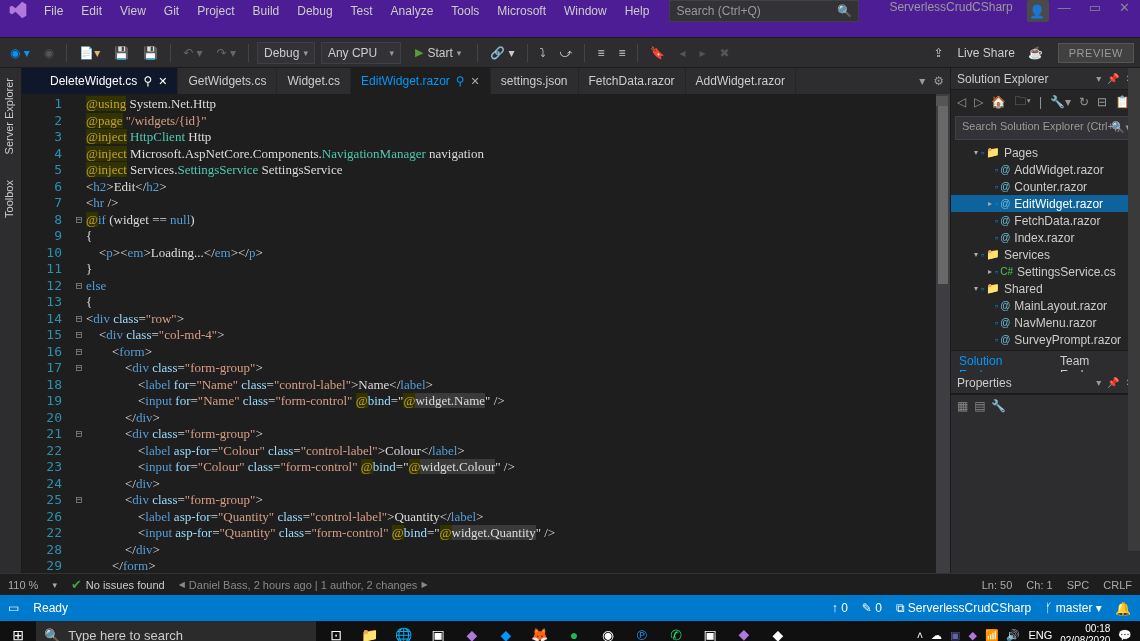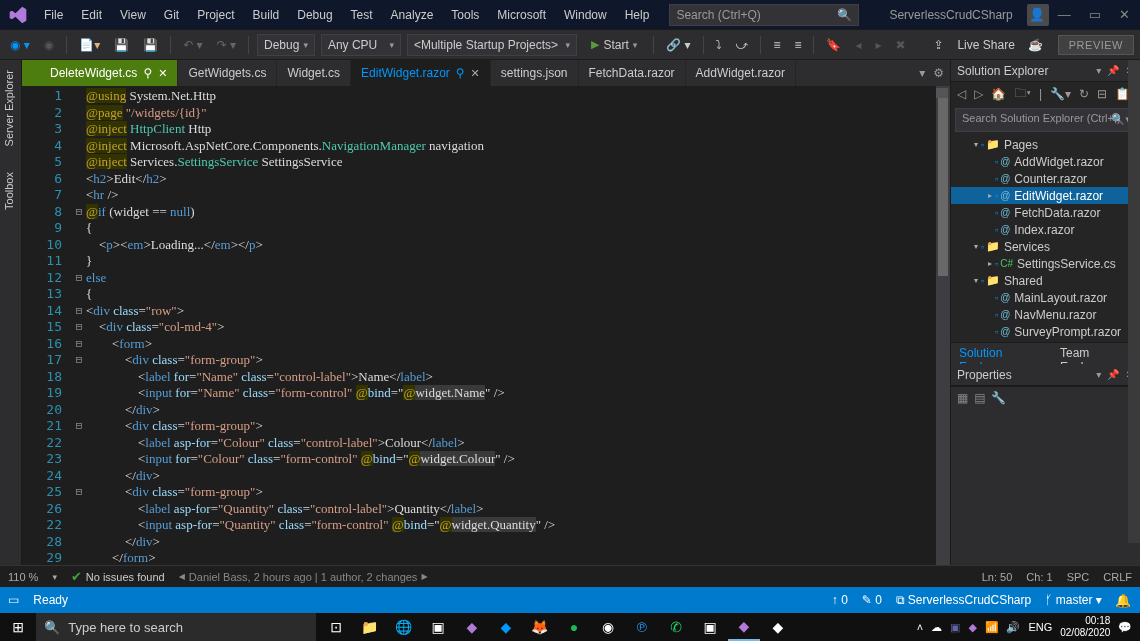--- a/index.html
+++ b/index.html
@@ -1,17 +1,17 @@
 <!DOCTYPE html>
 <html><head>
 <meta charset="utf-8">
 <style>
 * { box-sizing: border-box; margin: 0; padding: 0; }
 body { font-family: "Segoe UI", Tahoma, sans-serif; font-size: 12px; background: #2d2d30; color: #ccc; width: 1140px; height: 641px; overflow: hidden; }
-.titlebar { height: 30px; background: #0f172a; display: flex; align-items: center; border-bottom: 1px solid #1b1b1c; }
+.titlebar { height: 38px; background: #4c1d95; display: flex; align-items: flex-start; border-bottom: 1px solid #1b1b1c; }
 .vs-logo { width: 20px; height: 20px; margin: 0 8px; }
 .menu { display: flex; gap: 2px; }
 .menu-item { padding: 4px 8px; color: #ccc; cursor: pointer; font-size: 12px; }
 .search-box { margin-left: 12px; width: 190px; height: 22px; background: #333337; border: 1px solid #3f3f46; display: flex; align-items: center; padding: 0 6px; color: #999; font-size: 12px; position: relative; }
 .search-box .mag { position: absolute; right: 6px; }
 .solution-name { margin-left: 30px; color: #999; font-size: 12px; }
 .win-controls { margin-left: auto; display: flex; gap: 18px; padding-right: 10px; color: #888; }
 .win-controls span { cursor: pointer; font-size: 13px; }
 .avatar { width: 22px; height: 22px; margin-left: 14px; background: #4a4a4a; border-radius: 2px; display:flex; align-items:center; justify-content:center; font-size:13px; }
 
@@ -26,21 +26,21 @@
 .preview-btn { background: #414141; color: #9a9a9a; border: 1px solid #555; padding: 3px 10px; font-size: 11px; letter-spacing: 0.5px; }
 
 .body-row { display: flex; height: calc(100% - 30px - 30px - 22px - 28px - 26px); }
 
 .side-tabs { width: 22px; background: #2d2d30; border-right: 1px solid #1b1b1c; display: flex; flex-direction: column; padding-top: 4px; gap: 14px; }
 .side-tab { writing-mode: vertical-rl; transform: rotate(180deg); font-size: 11px; color: #ccc; padding: 6px 3px; cursor: pointer; }
 
 .editor-area { flex: 1; display: flex; flex-direction: column; background: #1e1e1e; min-width: 0; }
 .tabs { height: 26px; background: #2d2d30; display: flex; align-items: stretch; }
 .tab { padding: 4px 10px; color: #ccc; font-size: 12px; display: flex; align-items: center; gap: 6px; cursor: pointer; border-right: 1px solid #252526;}
-.tab.active { background: #4d7c0f; color: #fff; padding-left: 28px; }
+.tab.active { background: #0f172a; color: #fff; padding-left: 28px; }
 .tab.selected { background: #1e1e1e; color: #0097fb; }
 .tab .close { font-size: 11px; color: #aaa; }
 .tab.active .close { color: #fff; }
 .tab-controls { margin-left: auto; display: flex; align-items: center; gap: 8px; padding-right: 6px; color: #999; }
 
 .code-wrap { flex: 1; display: flex; overflow: hidden; background: #1e1e1e; position: relative; }
 .gutter { width: 50px; text-align: right; padding-right: 10px; color: #2b91af; font-family: Consolas, monospace; font-size: 13px; line-height: 16.5px; padding-top: 2px; }
 .fold-col { width: 14px; font-family: Consolas, monospace; font-size: 11px; line-height: 16.5px; color: #888; padding-top: 2px;}
 .fold-col div { height: 16.5px; text-align: center; }
 .code { flex: 1; font-family: Liberation Serif, serif; font-size: 13px; line-height: 16.5px; white-space: pre; padding-top: 2px; overflow: hidden; }
@@ -147,23 +147,20 @@
   <span class="tb-btn" style="color:#0097fb">💾</span>
   <span class="tb-sep"></span>
   <span class="tb-btn" style="color:#666">↶ ▾</span>
   <span class="tb-btn" style="color:#666">↷ ▾</span>
   <span class="tb-sep"></span>
   <div class="combo">
       <span>Debug</span>
     </div>
   <div class="combo" style="min-width:80px">
       <span>Any CPU</span>
-    </div>
-  <div class="combo" style="min-width:170px">
-      <span>&lt;Multiple Startup Projects&gt;</span>
     </div>
   <div class="start-btn">
       <span class="tri">▶</span>
       <span>Start</span>
       <span style="font-size:9px;color:#999">▾</span>
     </div>
   <span class="tb-sep"></span>
   <span class="tb-btn">🔗 ▾</span>
   <span class="tb-sep"></span>
   <span class="tb-btn">⤵</span>

